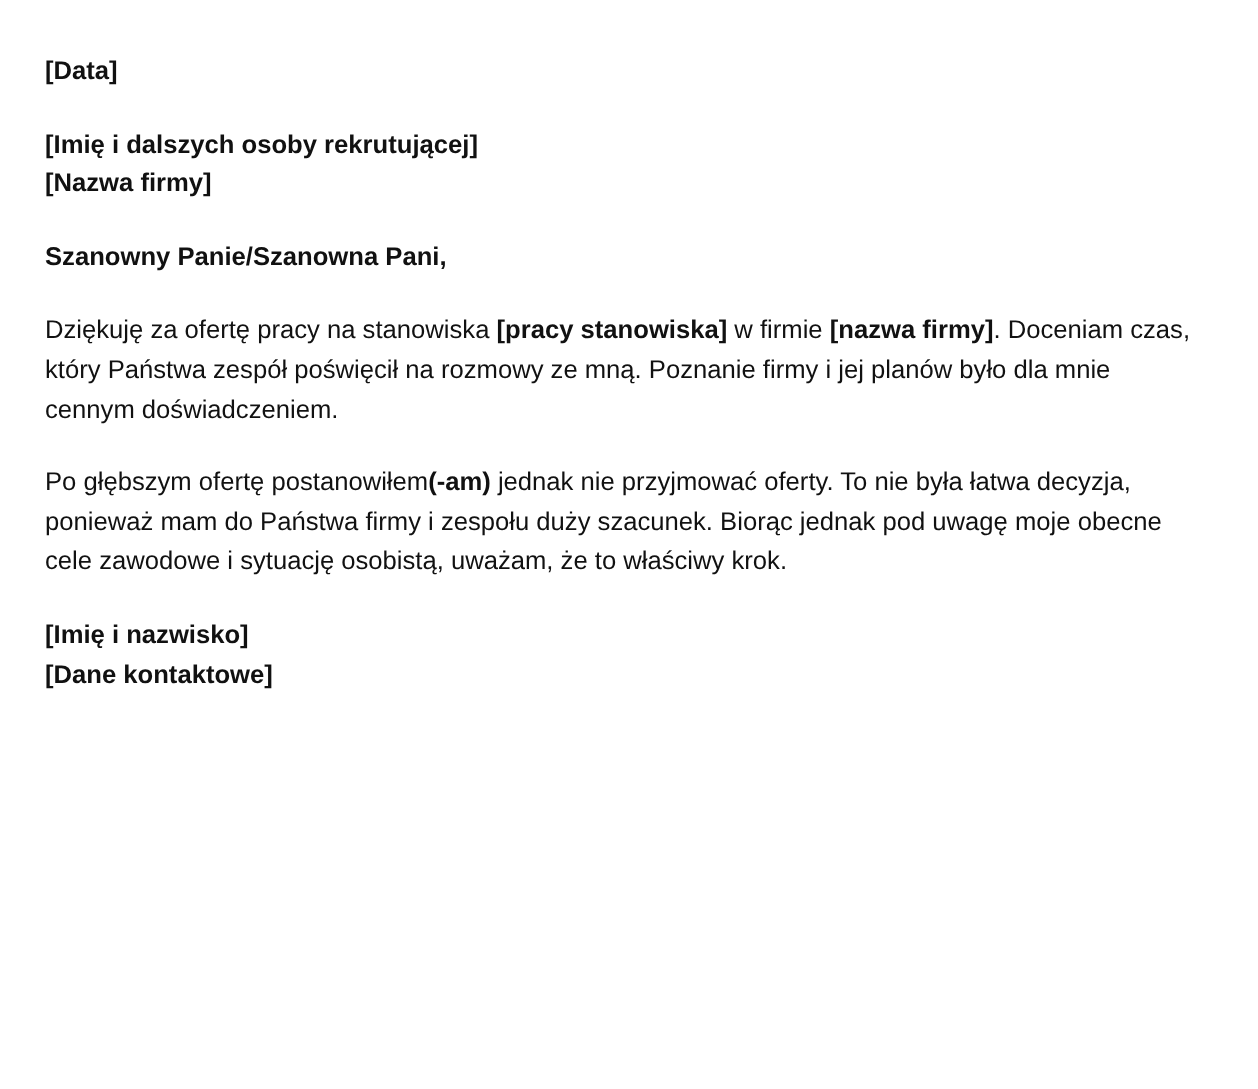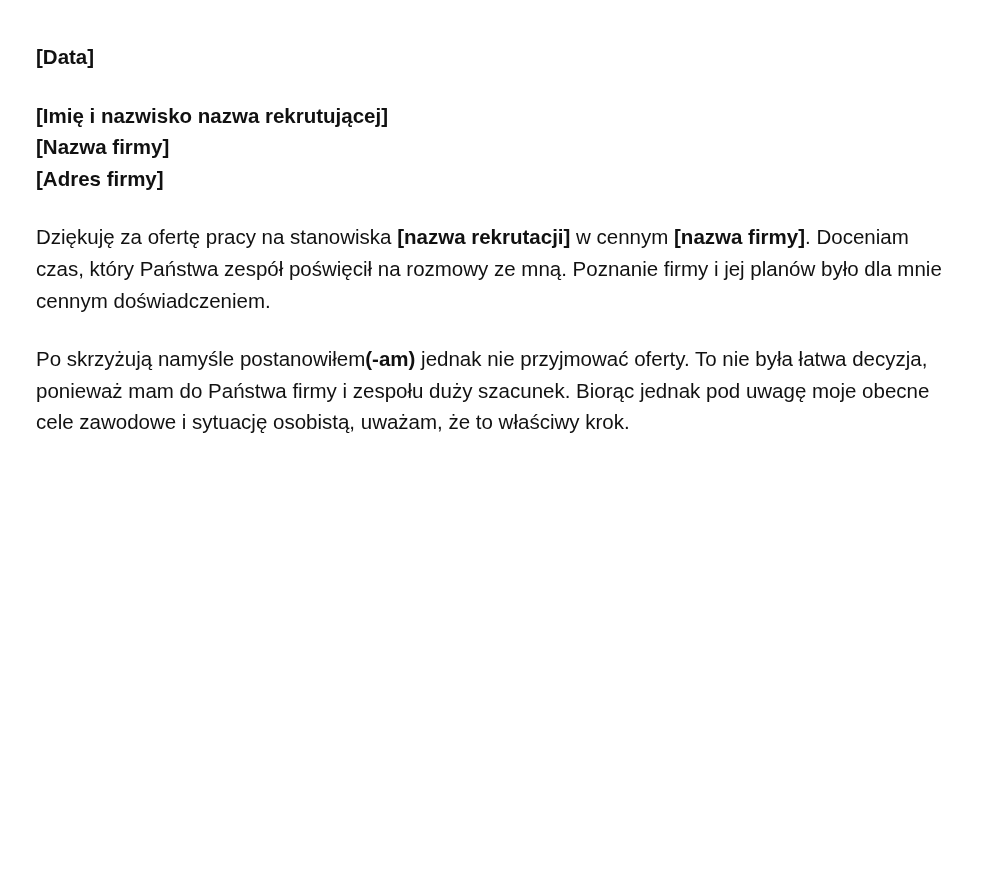--- a/index.html
+++ b/index.html
@@ -15,25 +15,29 @@
   .b { font-weight: bold; }
   .line { display: block; }
 </style>
 </head>
 <body>
 
 <div class="page">
   <p class="p b">[Data]</p>
 
   <p class="p b">
-    <span class="line">[Imię i nazwisko nazwa rekrutującej]</span>
+    <span class="line">[Imię i dalszych osoby rekrutującej]</span>
     <span class="line">[Nazwa firmy]</span>
-    <span class="line">[Adres firmy]</span>
   </p>
 
+  <p class="p b">Szanowny Panie/Szanowna Pani,</p>
 
-  <p class="p"><span>Dziękuję za ofertę pracy na stanowiska </span><span class="b">[nazwa rekrutacji]</span><span> w cennym </span><span class="b">[nazwa firmy]</span><span>. Doceniam czas, który Państwa zespół poświęcił na rozmowy ze mną. Poznanie firmy i jej planów było dla mnie cennym doświadczeniem.</span></p>
+  <p class="p"><span>Dziękuję za ofertę pracy na stanowiska </span><span class="b">[pracy stanowiska]</span><span> w firmie </span><span class="b">[nazwa firmy]</span><span>. Doceniam czas, który Państwa zespół poświęcił na rozmowy ze mną. Poznanie firmy i jej planów było dla mnie cennym doświadczeniem.</span></p>
 
-  <p class="p"><span>Po skrzyżują namyśle postanowiłem</span><span class="b">(-am)</span><span> jednak nie przyjmować oferty. To nie była łatwa decyzja, ponieważ mam do Państwa firmy i zespołu duży szacunek. Biorąc jednak pod uwagę moje obecne cele zawodowe i sytuację osobistą, uważam, że to właściwy krok.</span></p>
+  <p class="p"><span>Po głębszym ofertę postanowiłem</span><span class="b">(-am)</span><span> jednak nie przyjmować oferty. To nie była łatwa decyzja, ponieważ mam do Państwa firmy i zespołu duży szacunek. Biorąc jednak pod uwagę moje obecne cele zawodowe i sytuację osobistą, uważam, że to właściwy krok.</span></p>
 
 
 
+  <p class="p b">
+    <span class="line">[Imię i nazwisko]</span>
+    <span class="line">[Dane kontaktowe]</span>
+  </p>
 </div>
 
 </body></html>

